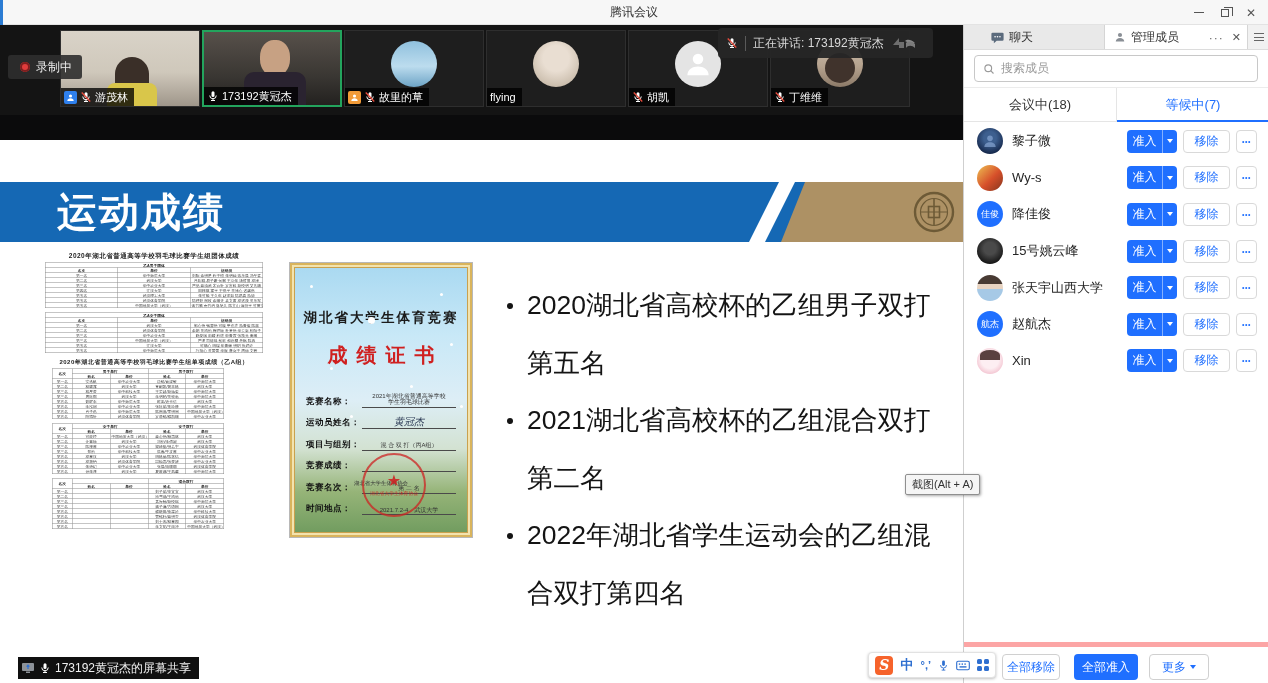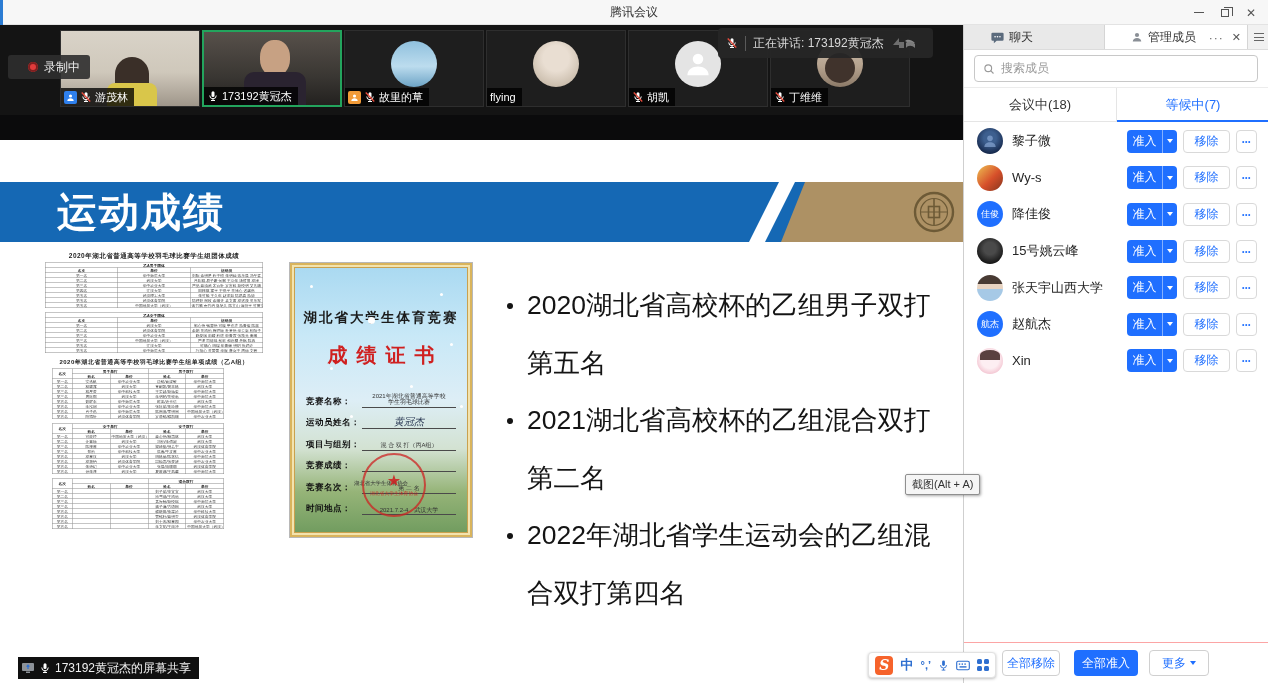--- a/index.html
+++ b/index.html
@@ -39,21 +39,21 @@
   .fill-dark-face{background:linear-gradient(180deg,#57504a 0%,#3a3733 60%,#23211f 100%);}
   .fill-dark-face::before{content:"";position:absolute;left:56px;top:8px;width:30px;height:36px;border-radius:46%;background:#c7a183;}
   .fill-dark-face::after{content:"";position:absolute;left:40px;top:40px;width:62px;height:37px;border-radius:10px 10px 0 0;background:#2a2330;}
   .fill-night{background:#1e1e1e;}
   .ava-surf{background:linear-gradient(180deg,#8fc0dd 0%,#bcdcee 55%,#6da4c6 100%);}
   .ava-baby{background:radial-gradient(circle at 50% 38%,#e9ded2 0 35%,#cfc2b2 70%,#b3a695 100%);}
   .ava-person{background:#e4e4e4;display:flex;align-items:center;justify-content:center;color:#fff;}
   .ava-woman{background:linear-gradient(180deg,#cdbfae 0%,#b5a28e 55%,#8c7a68 100%);}
   .ava-woman::before{content:"";position:absolute;left:50%;top:12px;transform:translateX(-50%);width:30px;height:30px;border-radius:50%;background:#40332c;}
 
-  .rec-badge{position:absolute;left:8px;top:30px;height:24px;display:flex;align-items:center;gap:6px;background:rgba(45,45,45,.9);border-radius:3px;padding:0 10px 0 20px;color:#eee;font-size:12px;}
+  .rec-badge{position:absolute;left:8px;top:30px;height:24px;display:flex;align-items:center;gap:6px;background:rgba(45,45,45,.9);border-radius:3px;padding:0 10px 0 12px;color:#eee;font-size:12px;}
   .rec-dot{width:10px;height:10px;border-radius:50%;background:#e03c3c;box-shadow:inset 0 0 0 2px #7d1f1f;}
 
   .speak-overlay{position:absolute;left:718px;top:3px;width:215px;height:30px;background:rgba(38,38,38,.95);border-radius:4px;display:flex;align-items:center;padding:5px 8px;gap:7px;z-index:5;color:#ddd;}
   .speak-divider{width:1px;height:15px;background:#5a5a5a;}
   .speak-text{font-size:12px;white-space:nowrap;color:#d9d9d9;}
   .speak-arrows{display:flex;align-items:center;gap:2px;color:#787878;}
 
   
   .slide{position:absolute;left:0;top:115px;width:963px;height:543px;background:#fff;}
   .slide-inner{position:absolute;left:0;top:25px;width:963px;height:518px;background:#fff;overflow:hidden;}
@@ -96,21 +96,21 @@
   .bullet-line{position:relative;height:57.6px;line-height:57.6px;font-size:26.5px;color:#141414;padding-left:24px;white-space:nowrap;}
   .bullet-line.dot::before{content:"";position:absolute;left:4px;top:26px;width:6px;height:6px;border-radius:50%;background:#141414;}
 
   
   .share-badge{position:absolute;left:18px;top:632px;height:22px;background:#101010;display:flex;align-items:center;gap:4px;padding:0 8px 0 3px;color:#f0f0f0;font-size:12px;z-index:6;}
 
   
   .sidebar{position:absolute;left:963px;top:25px;width:305px;height:658px;background:#fff;border-left:1px solid #cfcfcf;}
   .side-tabs{position:absolute;left:0;top:0;width:305px;height:25px;display:flex;border-bottom:1px solid #dcdcdc;}
   .tab-chat{width:141px;background:#e9e9e9;border-right:1px solid #d5d5d5;display:flex;align-items:center;gap:5px;padding-left:27px;font-size:12px;color:#333;}
-  .tab-manage{flex:1;background:#fff;display:flex;align-items:center;gap:5px;padding-left:26px;font-size:12px;color:#333;position:relative;}
+  .tab-manage{flex:1;background:#fff;display:flex;align-items:center;gap:5px;padding-left:9px;font-size:12px;color:#333;position:relative;}
   .tab-actions{position:absolute;right:6px;top:0;height:25px;display:flex;align-items:center;gap:8px;color:#666;}
   .dots3{font-size:12px;letter-spacing:1px;color:#666;}
   .xmark{font-size:11px;color:#555;}
   .menu-btn{width:22px;border-left:1px solid #d5d5d5;background:#f1f1f1;display:flex;align-items:center;justify-content:center;}
   .hamb{width:10px;height:8px;border-top:1.5px solid #666;border-bottom:1.5px solid #666;position:relative;}
   .hamb::before{content:"";position:absolute;left:0;right:0;top:2.5px;height:1.5px;background:#666;}
 
   .search-row{position:absolute;left:10px;top:30px;width:284px;height:27px;border:1px solid #c8c8c8;border-radius:4px;display:flex;align-items:center;gap:6px;padding:0 8px;background:#fff;}
   .search-ph{font-size:12px;color:#9a9a9a;}
 
@@ -131,21 +131,21 @@
   .m-avatar.pinkp{background:radial-gradient(circle at 50% 45%,#fdeef2 0 45%,#f0b9c8 85%);}
   .m-avatar.pinkp::before{content:"";position:absolute;left:3px;top:2px;width:20px;height:10px;border-radius:50% 50% 0 0;background:#5a4040;}
   .m-name{flex:1;font-size:13px;color:#262626;white-space:nowrap;overflow:hidden;}
   .btn-admit{flex:none;width:50px;height:23px;background:#1f6fff;border-radius:4px;color:#fff;font-size:12px;display:flex;align-items:center;overflow:hidden;}
   .btn-admit .adm-txt{flex:1;text-align:center;}
   .btn-admit .adm-caret{flex:none;width:15px;height:23px;border-left:1px solid rgba(255,255,255,.45);display:flex;align-items:center;justify-content:center;}
   .caret-down{width:0;height:0;border-left:3.5px solid transparent;border-right:3.5px solid transparent;border-top:4.5px solid #fff;}
   .btn-remove{flex:none;width:47px;height:23px;background:#fff;border:1px solid #d9d9d9;border-radius:4px;color:#1f6fff;font-size:12px;display:flex;align-items:center;justify-content:center;margin-left:-3px;}
   .btn-more{flex:none;width:21px;height:23px;background:#fff;border:1px solid #d9d9d9;border-radius:4px;color:#1f6fff;font-size:10px;letter-spacing:.5px;display:flex;align-items:center;justify-content:center;margin-left:-3px;}
 
-  .side-footer{position:absolute;left:0;top:617px;width:305px;height:41px;border-top:1px solid #fca5a5;background:#fff;}
+  .side-footer{position:absolute;left:0;top:617px;width:305px;height:41px;border-top:5px solid #fca5a5;background:#fff;}
   .f-btn{position:absolute;top:7px;height:26px;border-radius:4px;font-size:12px;display:flex;align-items:center;justify-content:center;gap:4px;}
   .f-outline{background:#fff;border:1px solid #d0d0d0;color:#1f6fff;}
   .f-primary{background:#1f6fff;color:#fff;}
   .f-remove-all{left:38px;width:58px;}
   .f-admit-all{left:110px;width:64px;}
   .f-more{left:185px;width:60px;}
   .caret-blue{width:0;height:0;border-left:3.5px solid transparent;border-right:3.5px solid transparent;border-top:4.5px solid #1f6fff;}
 
   
   .tooltip{position:absolute;left:905px;top:474px;background:#f5f5f5;border:1px solid #8f8f8f;border-radius:2px;box-shadow:1px 1px 3px rgba(0,0,0,.35);font-size:11px;color:#333;padding:2px 6px;z-index:20;white-space:nowrap;}

